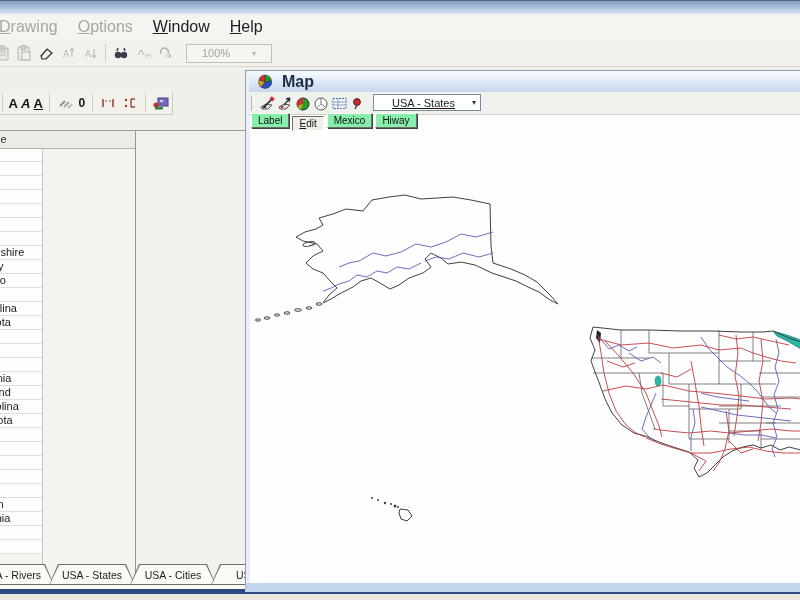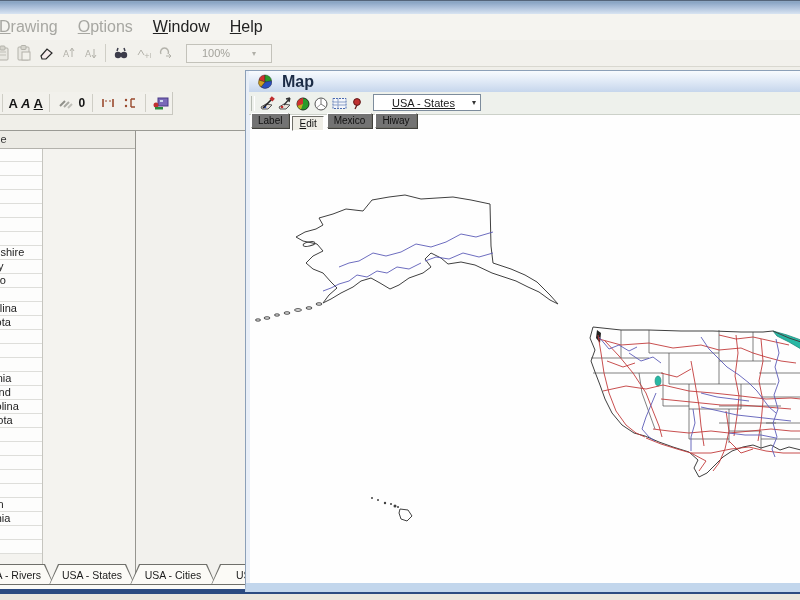--- a/index.html
+++ b/index.html
@@ -65,21 +65,21 @@
   .map-title-text{margin-left:9px;font-size:16px;font-weight:600;color:#1c2c46;}
   .map-toolbar{position:relative;height:22px;background:#eef1ec;border-bottom:1px solid #ccd1c9;
     display:flex;align-items:center;}
   .grip{width:2px;height:15px;border-left:1px solid #b6bcb4;border-right:1px solid #fff;margin:0 3px 0 2px;}
   .mbtn{width:18px;height:18px;display:flex;align-items:center;justify-content:center;flex:0 0 auto;}
   .layerbox{position:absolute;left:124px;top:2px;width:108px;height:17px;background:#fff;
     border:1px solid #7d8c9c;box-sizing:border-box;display:flex;align-items:center;font-size:11px;color:#1a1a1a;}
   .layerbox .val{padding-left:18px;white-space:nowrap;text-decoration:underline;}
   .layerbox .arr{margin-left:auto;margin-right:4px;font-size:8px;color:#333;}
   .modebtns{position:absolute;left:5px;top:42px;display:flex;gap:3px;z-index:5;}
-  .modebtn{height:15px;padding:0 6px;background:#737373;font-size:10px;color:#111;
+  .modebtn{height:15px;padding:0 6px;background:#86efac;font-size:10px;color:#111;
     border:1px solid;border-color:#ffffff #6e6e68 #6e6e68 #ffffff;box-shadow:1px 1px 0 #40403c;
     display:flex;align-items:center;white-space:nowrap;}
   .modebtn.pressed{margin-top:3px;border-color:#6e6e68 #ffffff #ffffff #6e6e68;box-shadow:none;background:#efeee7;}
   .modebtn u{text-decoration:underline;}
   .mapclient{position:absolute;left:4px;top:44px;right:0;bottom:0;background:#fefefe;overflow:hidden;}
   .mapsvg{position:absolute;left:0;top:13px;}
 </style>
 </head>
 <body>
 

